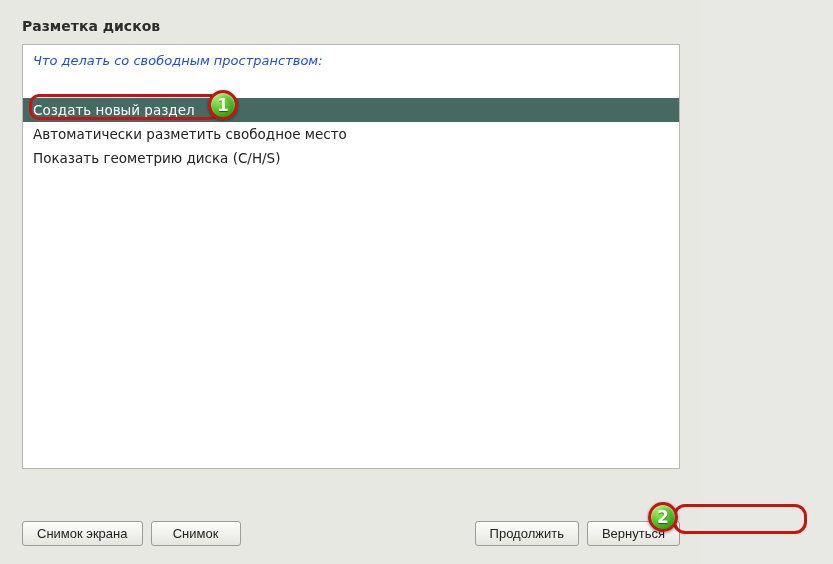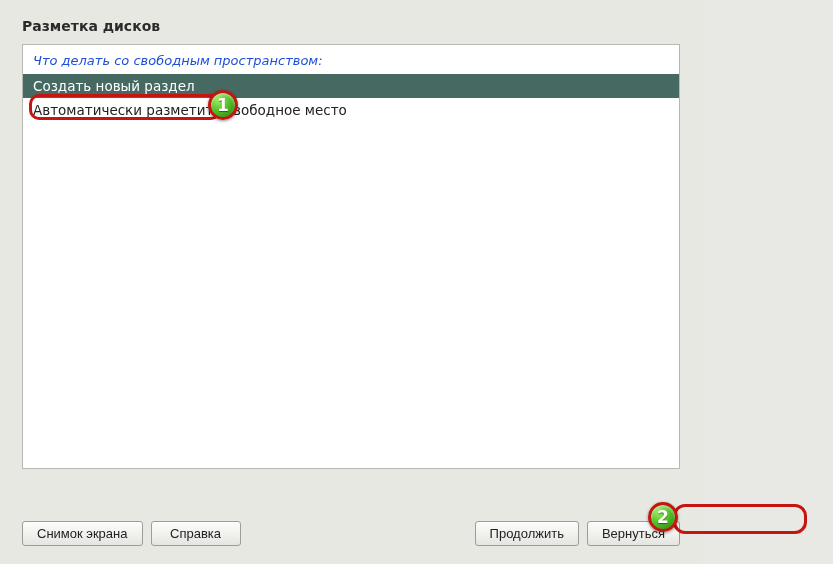--- a/index.html
+++ b/index.html
@@ -33,20 +33,21 @@
     position: relative;
   }
   .prompt {
     padding: 8px 10px 4px 10px;
     font-style: italic;
     color: #1d4ed8;
     font-size: 13px;
   }
   .options {
     padding: 2px 0 0 0;
+    margin-top: 24px;
   }
   .option {
     padding: 3px 10px;
     color: #222;
     cursor: pointer;
     font-size: 13.5px;
     line-height: 18px;
   }
   .option.selected {
     background: #466a62;
@@ -111,27 +112,30 @@
 
   <div class="content-frame">
     <div class="prompt">Что делать со свободным пространством:</div>
     <div class="options">
       <div class="option selected">
         <span>Создать новый раздел</span>
       </div>
       <div class="option">
         <span>Автоматически разметить свободное место</span>
       </div>
+      <div class="option">
+        <span>Показать геометрию диска (C/H/S)</span>
+      </div>
     </div>
   </div>
 
   <div class="footer">
     <div class="footer-left">
       <button class="ui-btn">Снимок экрана</button>
-      <button class="ui-btn">Справка</button>
+      <button class="ui-btn">Снимок</button>
     </div>
     <div class="footer-right">
       <button class="ui-btn">Продолжить</button>
       <button class="ui-btn">Вернуться</button>
     </div>
   </div>
 
   <div class="ring-sel ring1"></div>
   <div class="callout c1">1</div>
   <div class="ring-sel ring2"></div>

